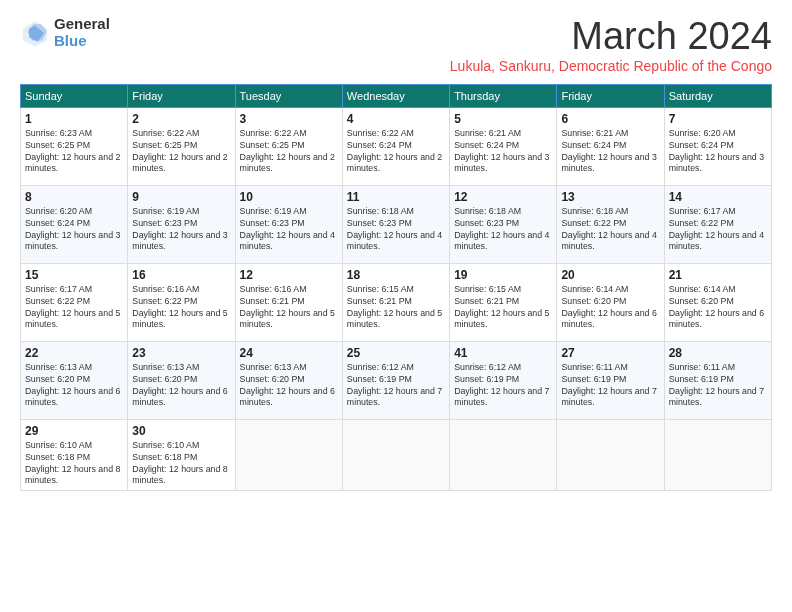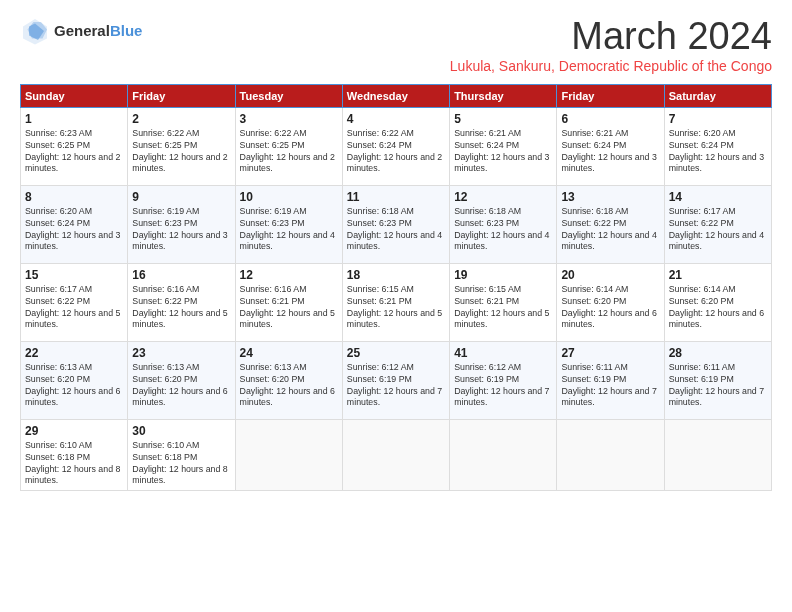--- a/index.html
+++ b/index.html
@@ -20,21 +20,21 @@
       justify-content: space-between;
       margin-bottom: 4px;
     }
     .logo {
       display: flex;
       align-items: center;
       gap: 4px;
     }
     .logo-text {
       display: flex;
-      flex-direction: row;
+      flex-direction: column;
       line-height: 1.1;
     }
     .logo-general {
       font-size: 15px;
       font-weight: bold;
       color: #333;
     }
     .logo-blue {
       font-size: 15px;
       font-weight: bold;
@@ -57,26 +57,26 @@
       font-size: 14px;
       color: #ef4444;
       margin-bottom: 6px;
     }
     .calendar-table {
       width: 100%;
       border-collapse: collapse;
       font-size: 9.5px;
     }
     .calendar-table th {
-      background: #b91c1c;
+      background: #0f766e;
       color: #fff;
       padding: 5px 4px;
       text-align: left;
       font-size: 11px;
-      font-weight: bold;
+      font-weight: normal;
       border: 1px solid #4a90d9;
     }
     .calendar-table td {
       vertical-align: top;
       padding: 4px 4px 3px 4px;
       border: 1px solid #ddd;
       width: calc(100% / 7);
       height: 78px;
       background: #fff;
     }

